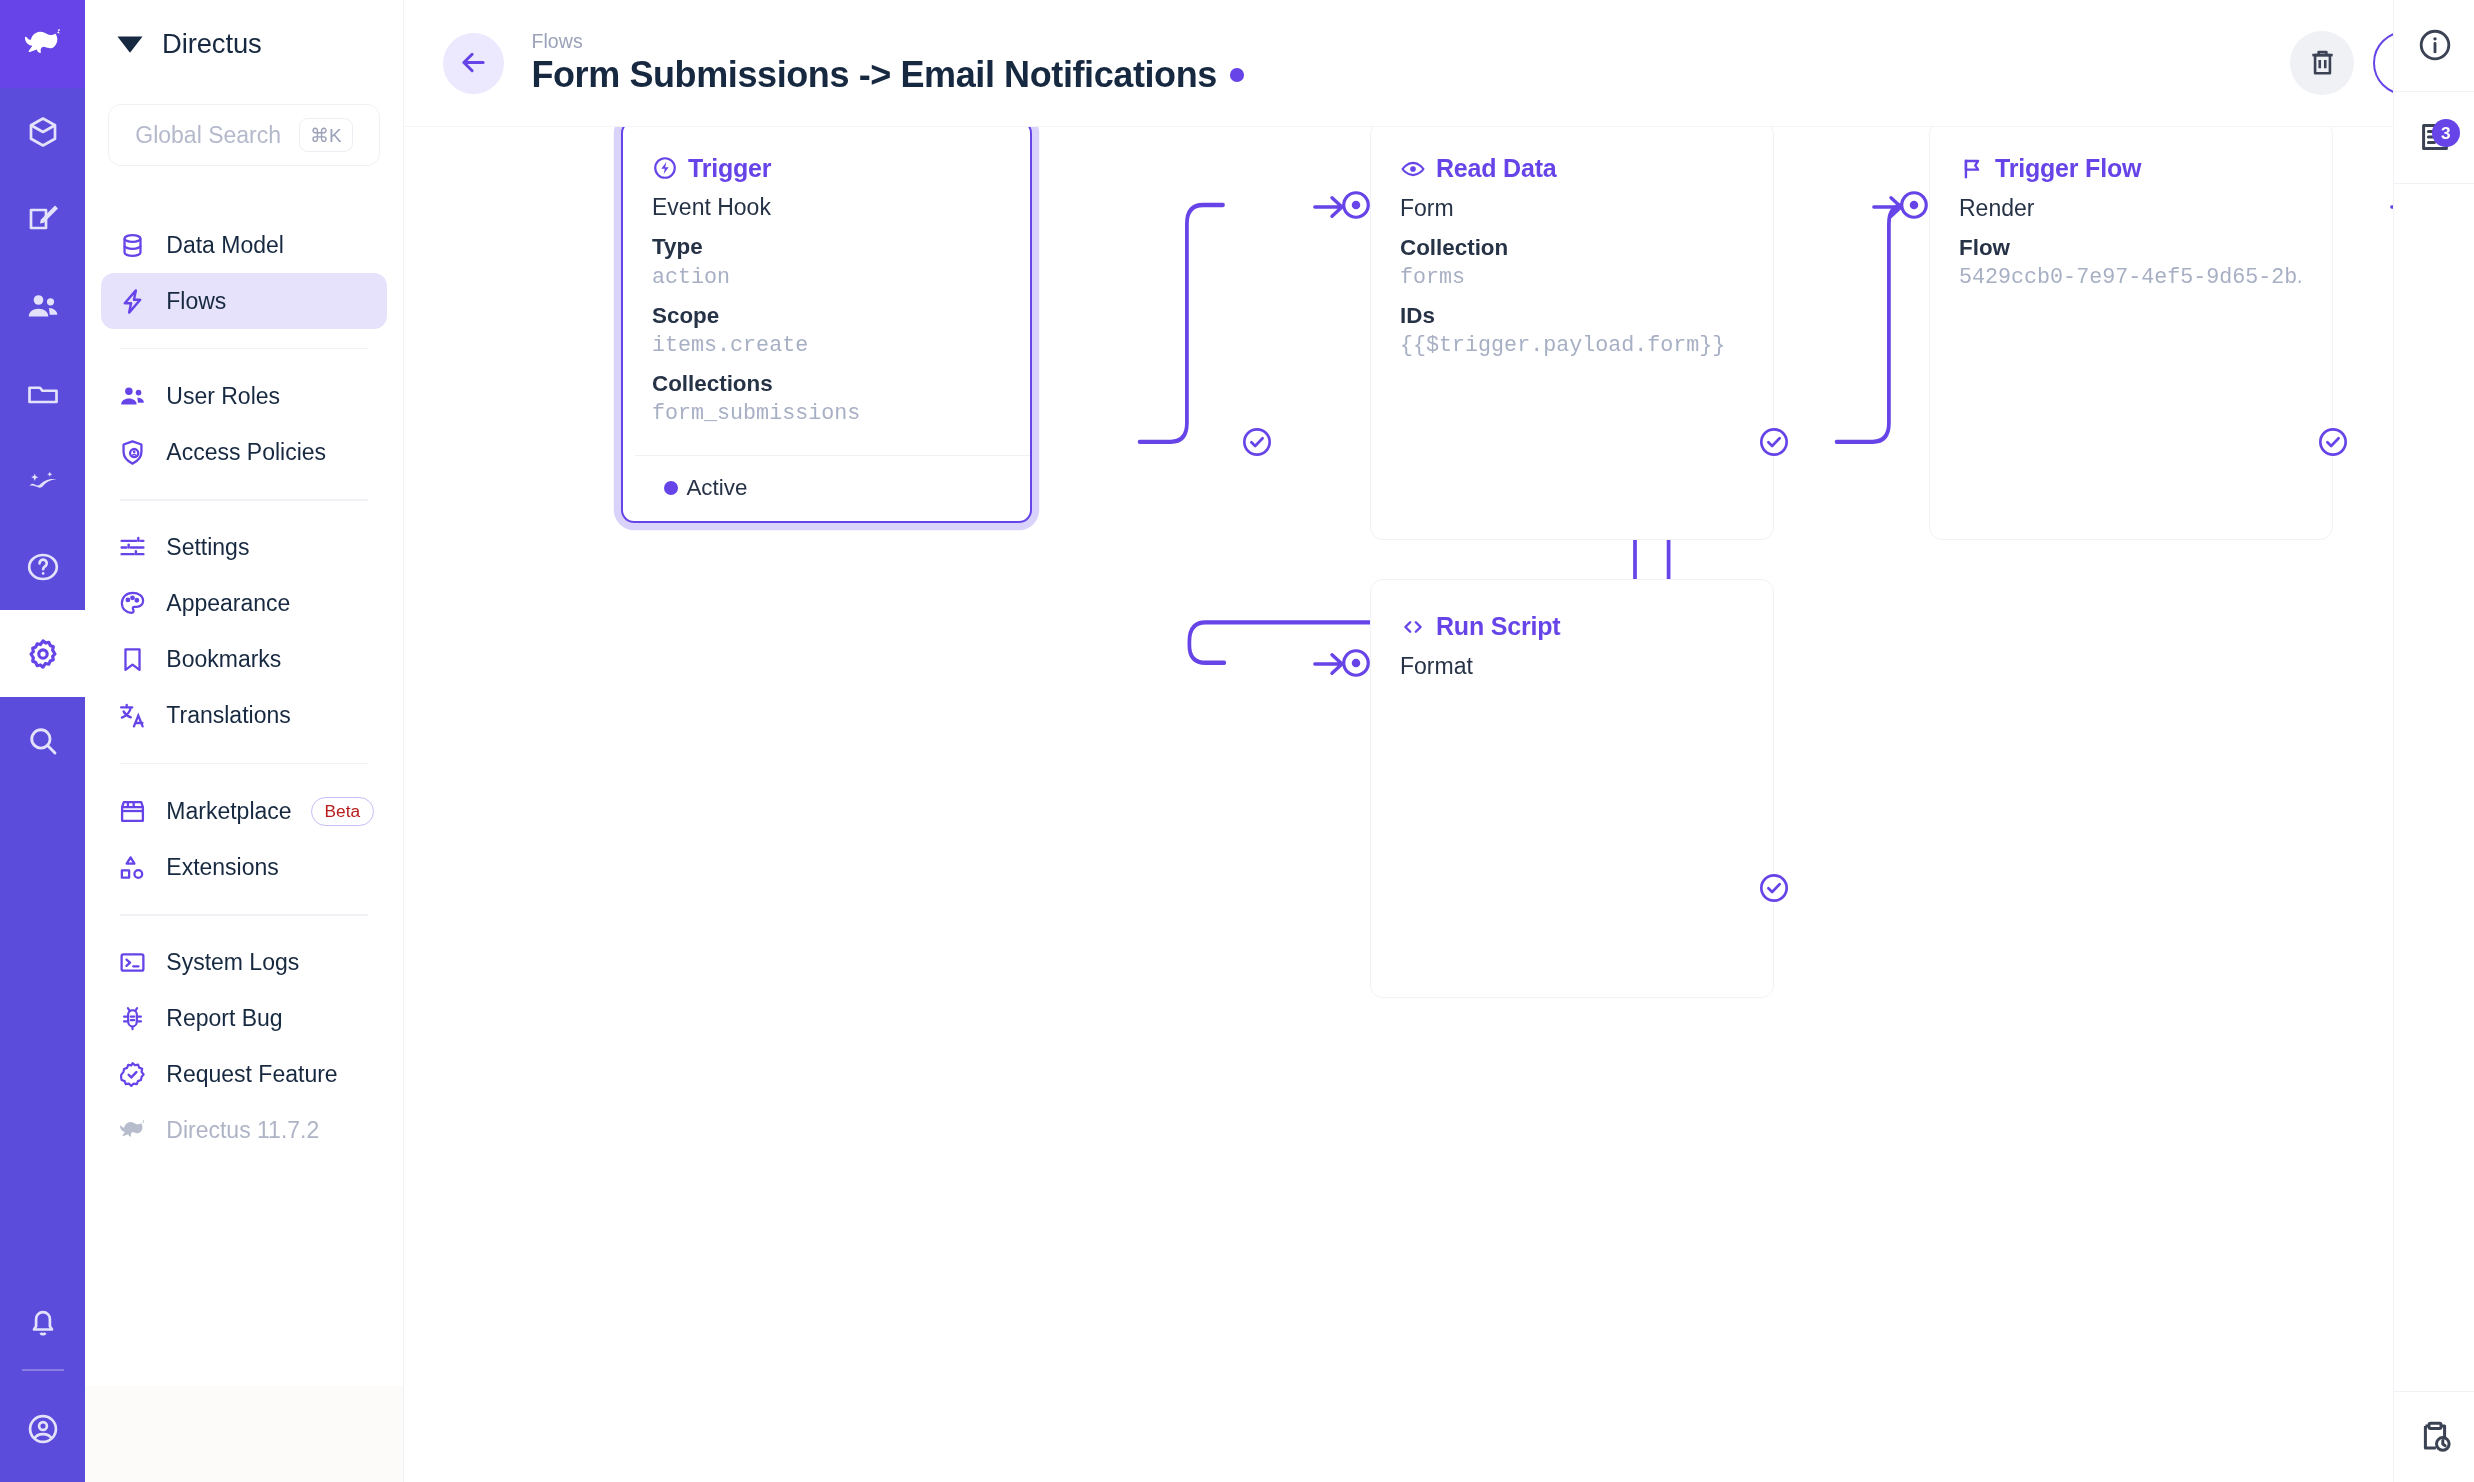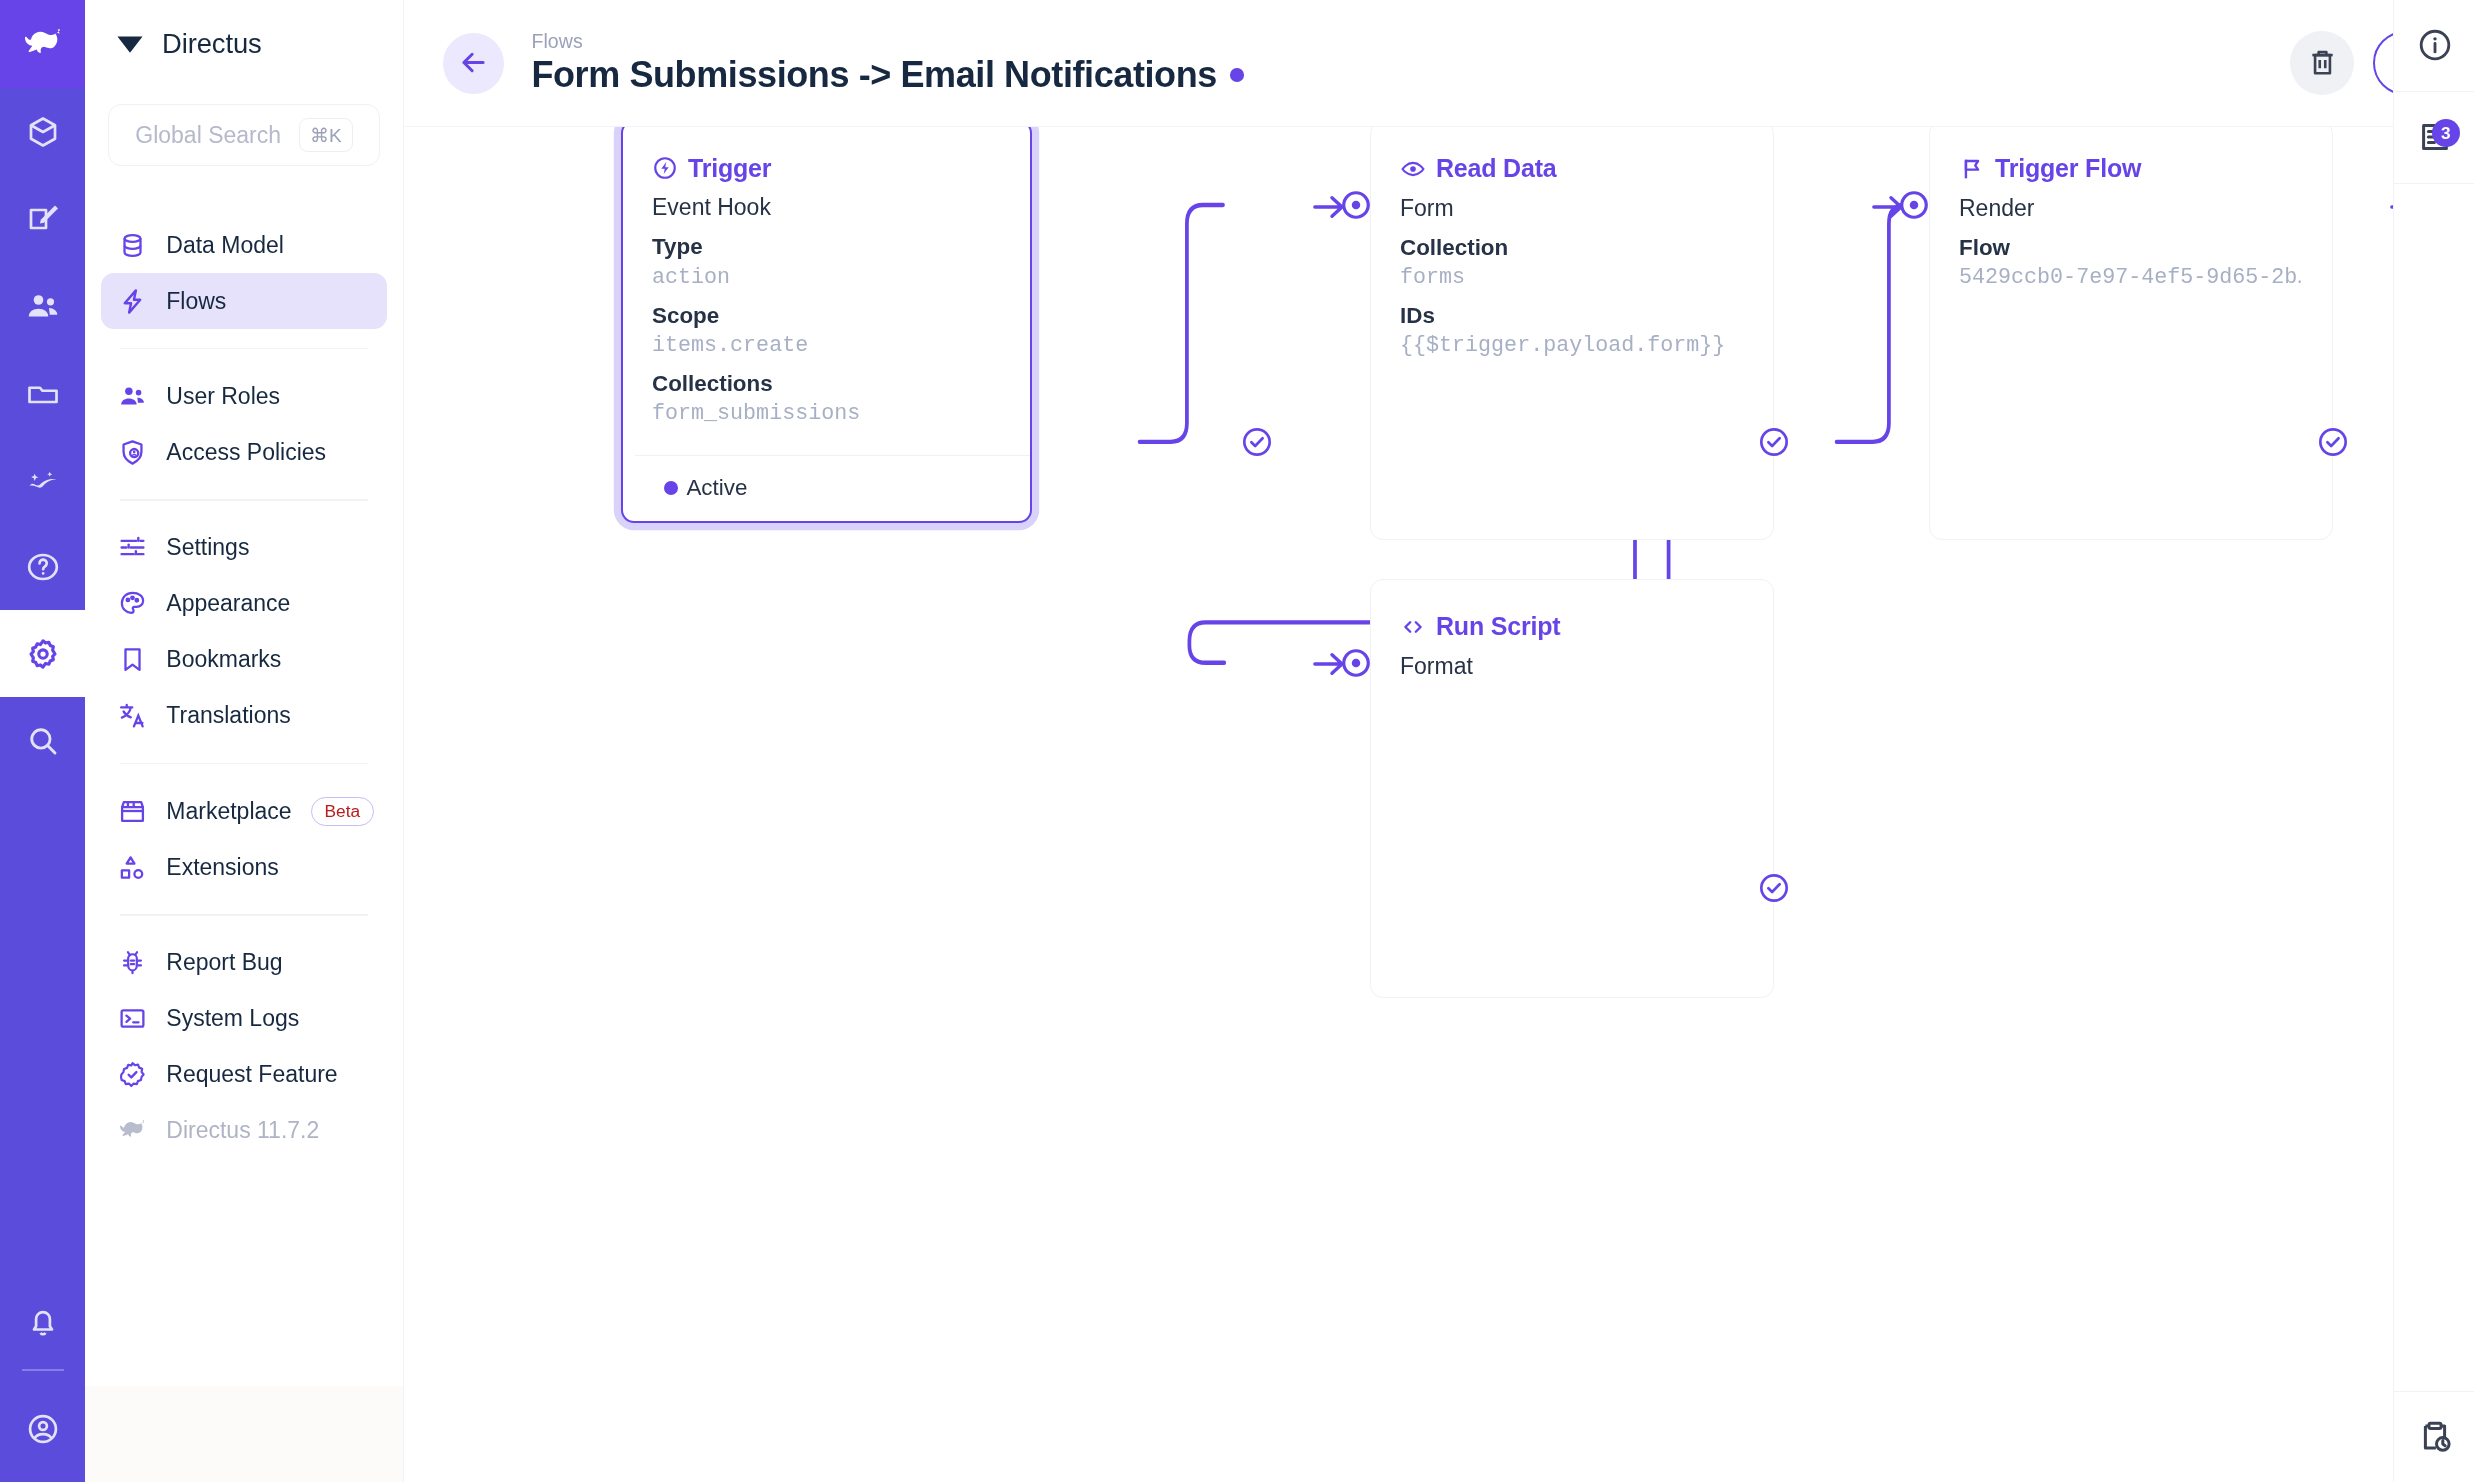--- a/index.html
+++ b/index.html
@@ -396,36 +396,36 @@
           </span>
           <span>Extensions</span>
         </div>
       </div>
 
       <div class="nav-sep"></div>
 
       <div class="nav-group">
         <div class="nav-item">
           <span class="ico">
+            <svg viewBox="0 0 24 24" fill="none" stroke="#6644e8" stroke-width="1.9" stroke-linejoin="round">
+                <rect x="3" y="5.2" width="18" height="13.6" rx="1.4"></rect>
+                <path d="M7 9.6l3 2.6-3 2.6M12.6 15.2H17" stroke-linecap="round"></path>
+              </svg>
+          </span>
+          <span>System Logs</span>
+        </div>
+        <div class="nav-item">
+          <span class="ico">
             <svg viewBox="0 0 24 24" fill="none" stroke="#6644e8" stroke-width="1.8" stroke-linecap="round">
                 <path d="M8.4 8.6c0-2 1.6-3.4 3.6-3.4s3.6 1.4 3.6 3.4v5.6c0 2.4-1.6 4.4-3.6 4.4s-3.6-2-3.6-4.4z"></path>
                 <path d="M8.4 10.4H5M8.4 14.4H5M15.6 10.4H19M15.6 14.4H19M9.6 5.6L8.2 3.4M14.4 5.6l1.4-2.2M12 18.6v2.2"></path>
                 <path d="M10.6 10.4h2.8M10.6 13.4h2.8"></path>
               </svg>
           </span>
           <span>Report Bug</span>
-        </div>
-        <div class="nav-item">
-          <span class="ico">
-            <svg viewBox="0 0 24 24" fill="none" stroke="#6644e8" stroke-width="1.9" stroke-linejoin="round">
-                <rect x="3" y="5.2" width="18" height="13.6" rx="1.4"></rect>
-                <path d="M7 9.6l3 2.6-3 2.6M12.6 15.2H17" stroke-linecap="round"></path>
-              </svg>
-          </span>
-          <span>System Logs</span>
         </div>
         <div class="nav-item">
           <span class="ico">
             <svg viewBox="0 0 24 24" fill="none" stroke="#6644e8" stroke-width="1.8" stroke-linejoin="round">
                 <path d="M12 2.6l2 1.7 2.6-.5.9 2.5 2.5.9-.5 2.6L21.2 12l-1.7 2-.5 2.6-2.5.9-.9 2.5-2.6-.5-2 1.9-2-1.9-2.6.5-.9-2.5-2.5-.9-.5-2.6L2.8 12l1.7-2L5 7.4l2.5-.9.9-2.5L11 4.5z"></path>
                 <path d="M8.8 12.2l2.2 2.2 4.2-4.4" stroke-linecap="round" stroke-width="2"></path>
               </svg>
           </span>
           <span>Request Feature</span>
         </div>

